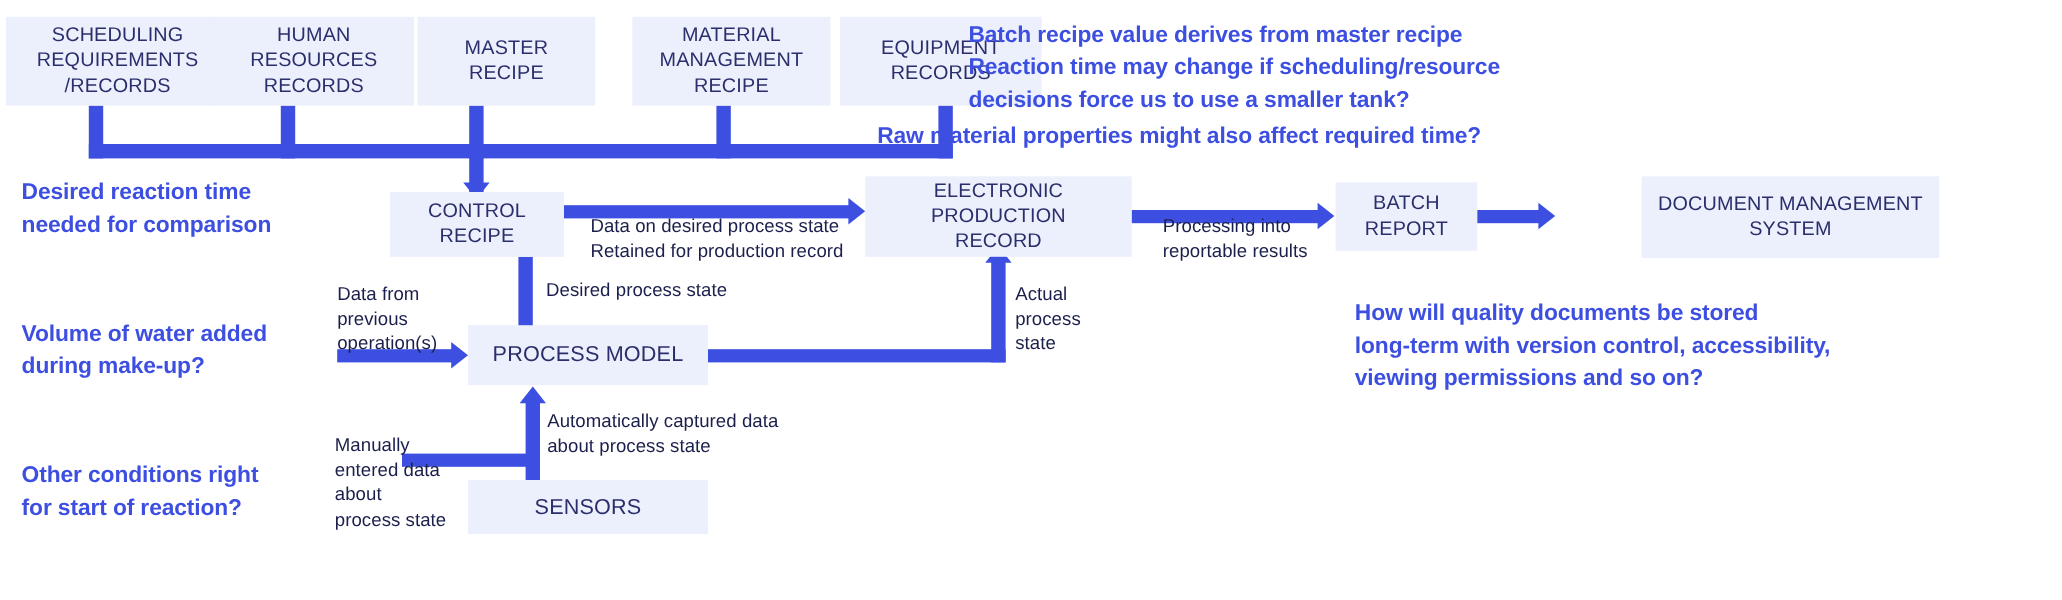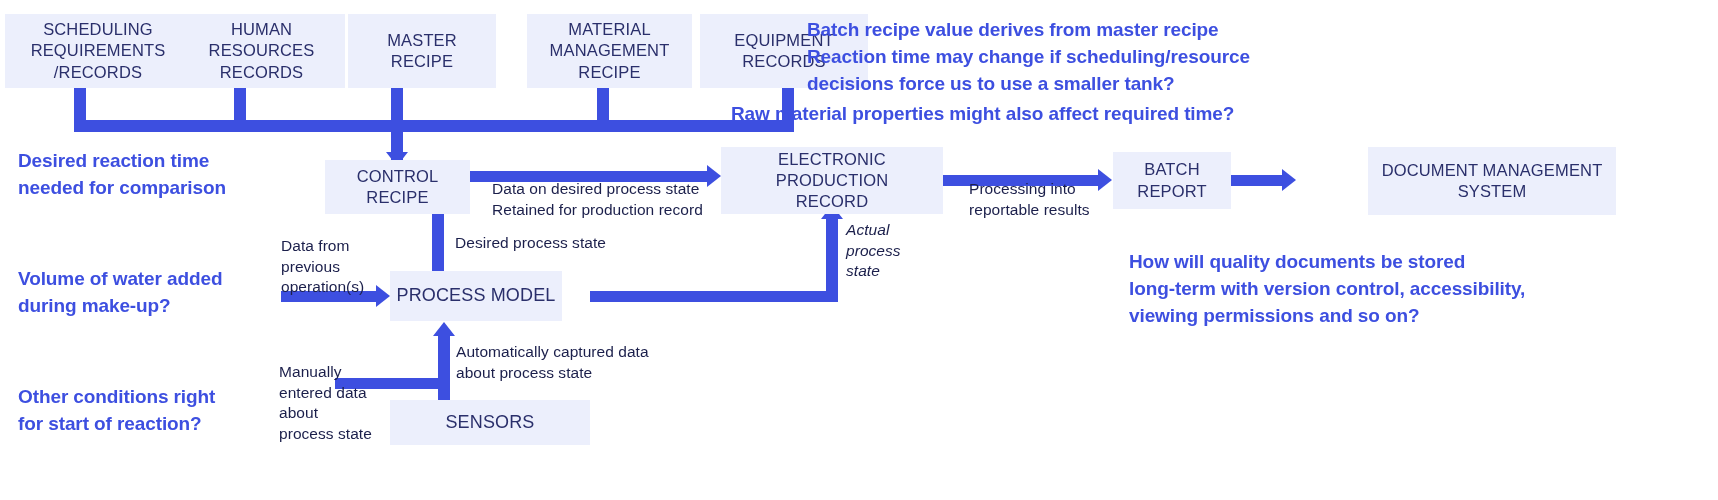--- a/index.html
+++ b/index.html
@@ -129,21 +129,21 @@
 
   <div class="bar" style="left:943px; top:175px; width:156px; height:11px;"></div>
   <div class="arrowhead ah-right" style="left:1098px; top:169px;"></div>
 
   <div class="bar" style="left:1231px; top:175px; width:52px; height:11px;"></div>
   <div class="arrowhead ah-right" style="left:1282px; top:169px;"></div>
 
   <div class="bar" style="left:432px; top:214px; width:12px; height:74px;"></div>
   <div class="arrowhead ah-down" style="left:427px; top:283px;"></div>
 
-  <div class="node" style="left: 390px; top: 271px; width: 172px; height: 50px; font-size: 18px; white-space: pre-line;">PROCESS MODEL</div>
+  <div class="node" style="left: 390px; top: 271px; width: 200px; height: 50px; font-size: 18px; white-space: pre-line;">PROCESS MODEL</div>
 
   <div class="bar" style="left:281px; top:291px; width:96px; height:11px;"></div>
   <div class="arrowhead ah-right" style="left:376px; top:285px;"></div>
 
   <div class="bar" style="left:590px; top:291px; width:248px; height:11px;"></div>
   <div class="bar" style="left:826px; top:214px; width:12px; height:88px;"></div>
   <div class="arrowhead ah-up" style="left:821px; top:205px;"></div>
 
   <div class="node" style="left: 390px; top: 400px; width: 200px; height: 45px; font-size: 18px; white-space: pre-line;">SENSORS</div>
 
@@ -153,21 +153,21 @@
   <div class="bar" style="left:335px; top:378px; width:110px; height:11px;"></div>
 
   <div class="edge-label" style="left:492px; top:179px;">Data on desired process state
 Retained for production record</div>
 
   <div class="edge-label" style="left:969px; top:179px;">Processing into
 reportable results</div>
 
   <div class="edge-label" style="left:455px; top:233px;">Desired process state</div>
 
-  <div class="edge-label" style="left:846px; top:220px;font-style:italic;">Actual
+  <div class="edge-label" style="left:846px; top:236px;">Actual
 process
 state</div>
 
   <div class="edge-label" style="left:281px; top:236px;">Data from
 previous
 operation(s)</div>
 
   <div class="edge-label" style="left:456px; top:342px;">Automatically captured data
 about process state</div>
 

